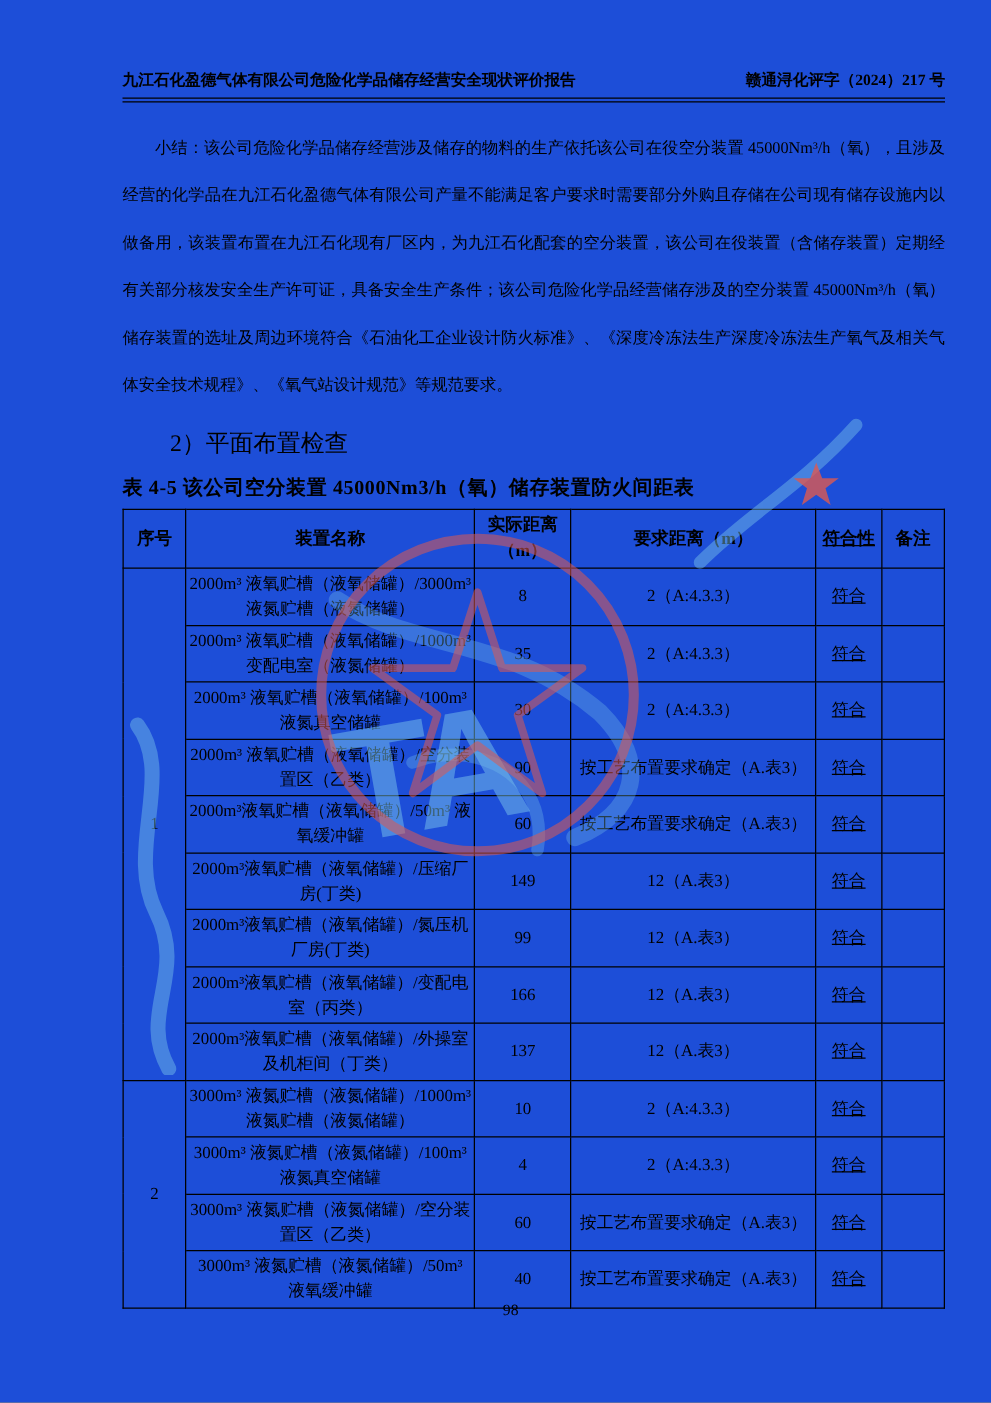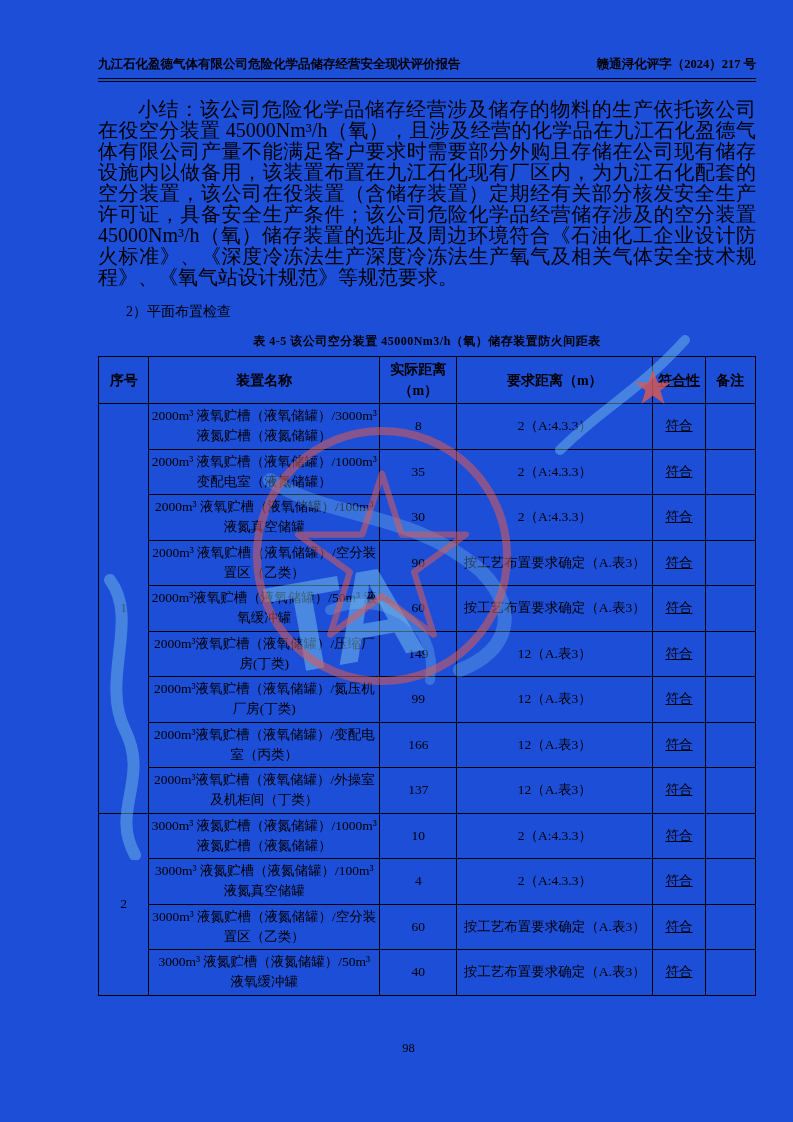--- a/index.html
+++ b/index.html
@@ -6,23 +6,23 @@
   .page{
     position:relative;width:793px;height:1122px;margin:0 auto;background:#1d4ed8;
     font-family:"Liberation Serif","DejaVu Serif",serif;color:#000;overflow:hidden;
   }
   .content-col{position:absolute;left:98px;top:56px;width:658px;}
   .header{
     display:flex;justify-content:space-between;align-items:flex-end;
     font-size:12.5px;font-weight:bold;padding-bottom:5px;border-bottom:4px double #000;
   }
   .header .h-left{max-width:470px;}
-  .para{margin:17px 0 0;font-size:20px;line-height:21px;text-align:justify;text-indent:2em;}
-  .heading2{margin:15px 0 0;font-size:14px;text-indent:2em;}
-  .table-title{margin:12px 0 6px;font-size:12px;font-weight:bold;text-align:center;letter-spacing:.5px;}
+  .para{margin:17px 0 0;font-size:13px;line-height:38px;text-align:justify;text-indent:2em;}
+  .heading2{margin:15px 0 0;font-size:19px;text-indent:2em;}
+  .table-title{margin:12px 0 6px;font-size:16px;font-weight:bold;letter-spacing:.5px;}
   table{width:100%;border-collapse:collapse;table-layout:fixed;}
   th,td{
     border:1.5px solid #000;font-size:13.5px;padding:2px 2px;text-align:center;
     vertical-align:middle;line-height:1.5;word-break:break-all;
   }
   th{font-weight:bold;font-size:14px;}
   td{height:39px;}
   .c-seq{width:44px;}
   .c-name{width:220px;}
   .c-actual{width:70px;}

